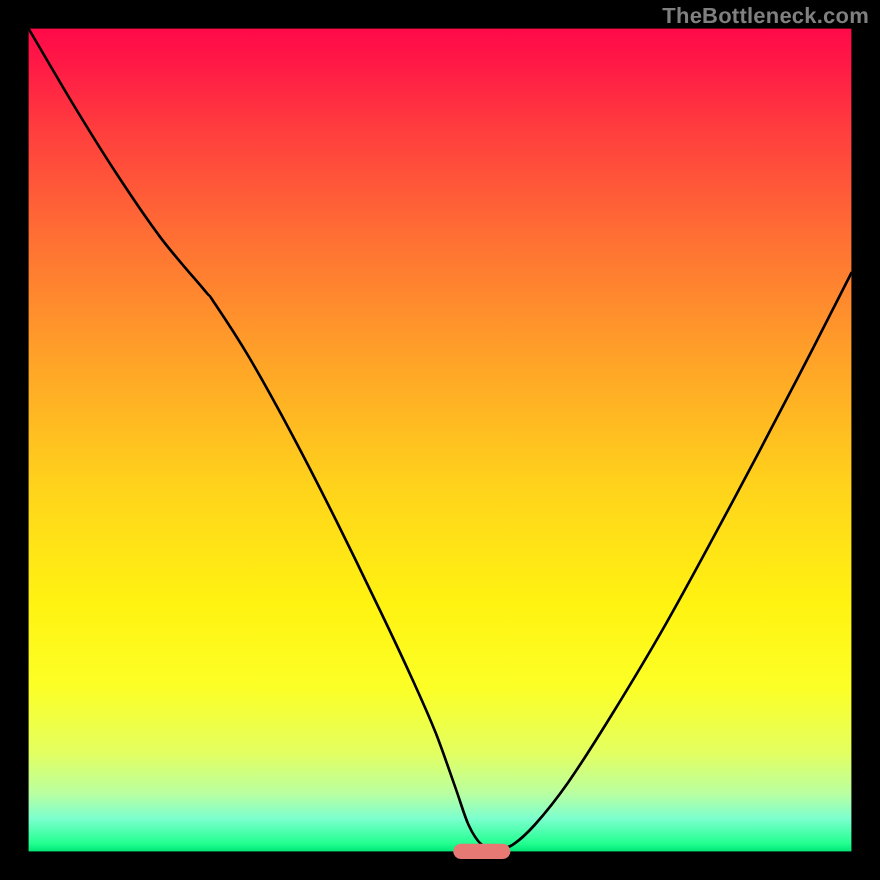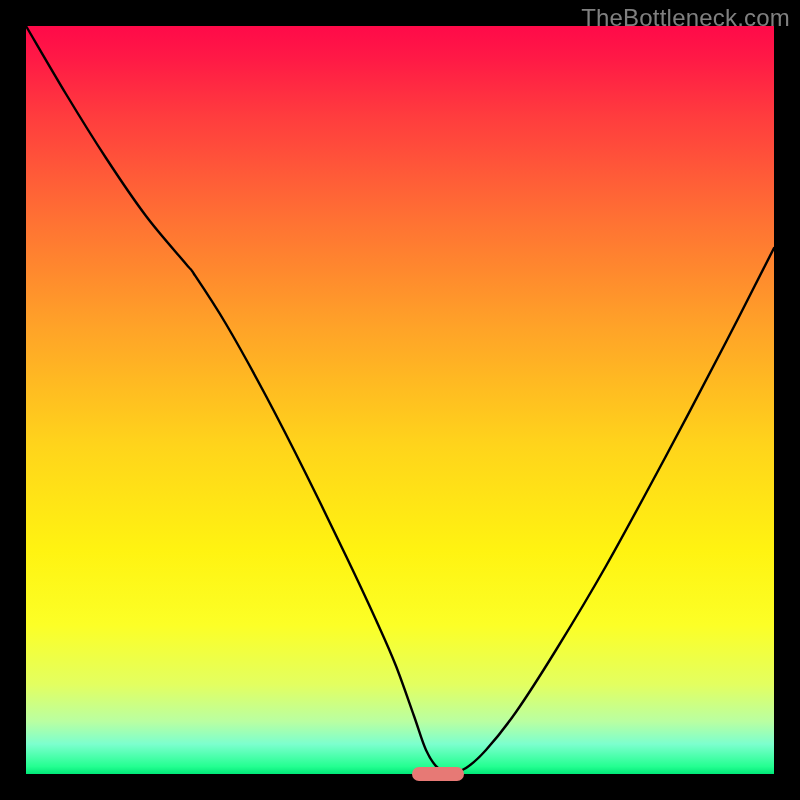--- a/index.html
+++ b/index.html
@@ -31,22 +31,22 @@
       #7cffce 96%,
       #24ff91 99%,
       #00e878 100%
     );
   }
   .watermark {
     position: absolute;
     top: 4px;
     right: 10px;
     color: #808080;
-    font-size: 24px;
-    font-weight: 400;
+    font-size: 20px;
+    font-weight: 700;
     letter-spacing: 0.2px;
     z-index: 10;
   }
   svg.curve {
     position: absolute;
     left: 0;
     top: 0;
     width: 748px;
     height: 748px;
     overflow: visible;

